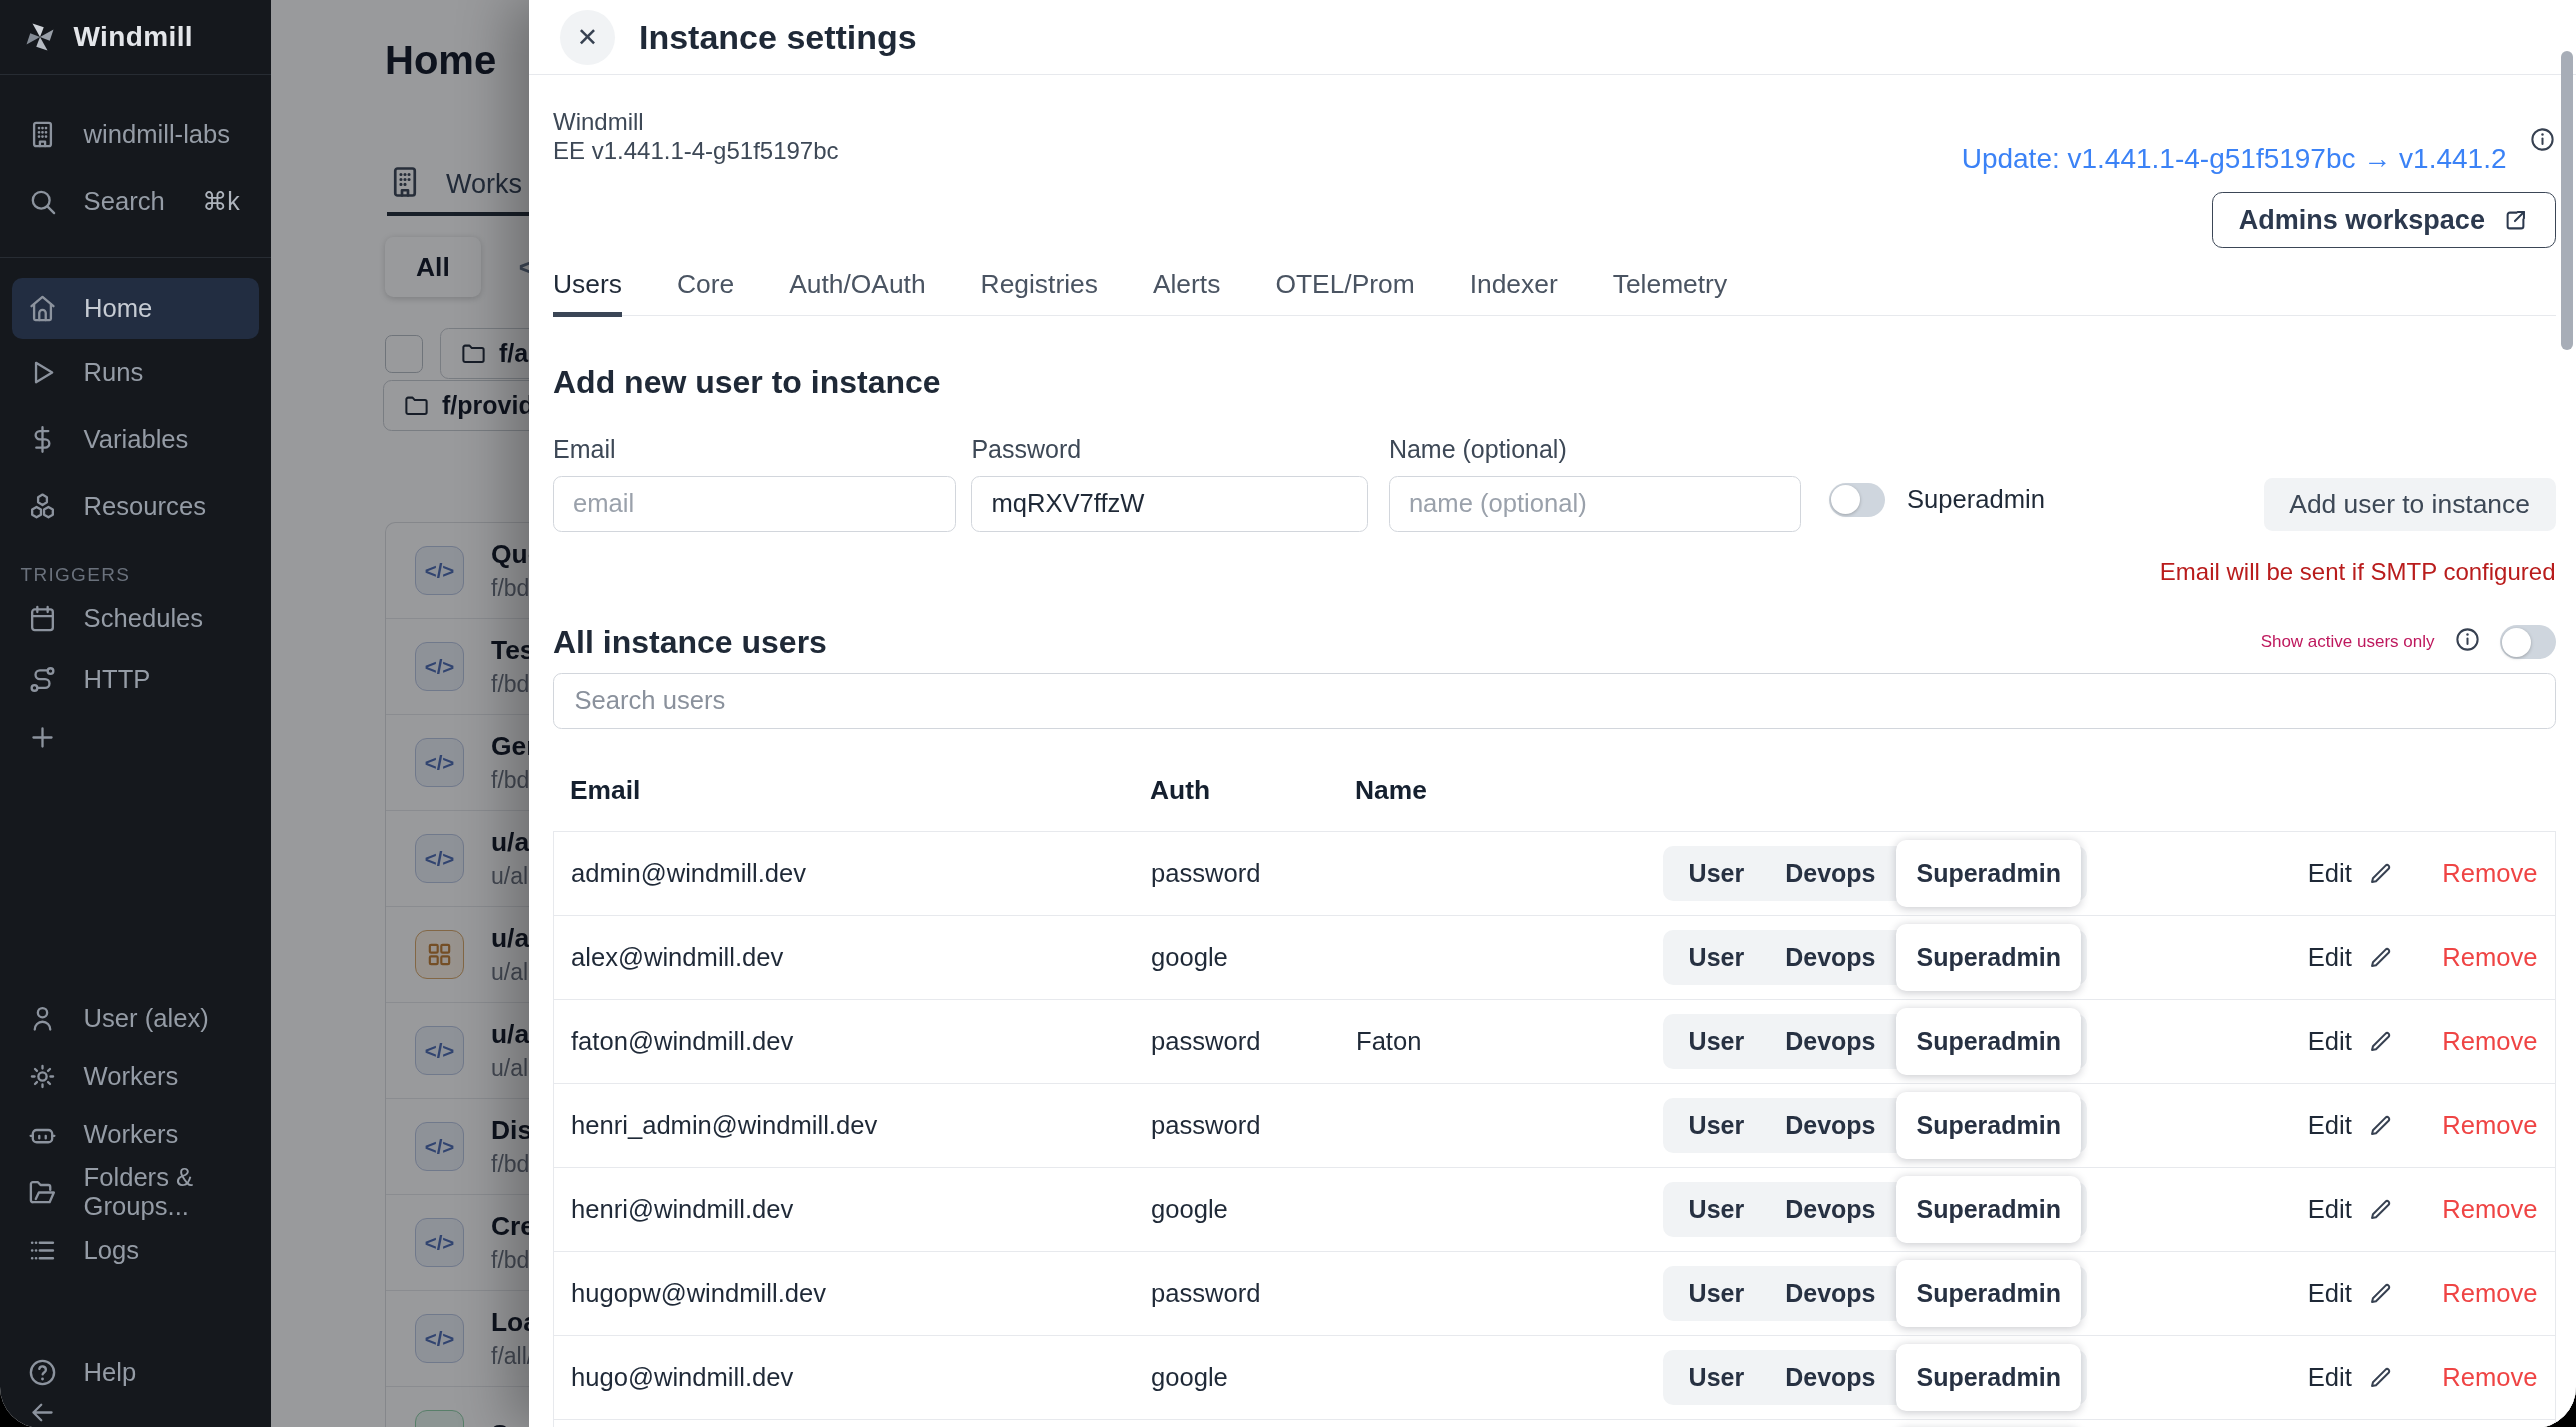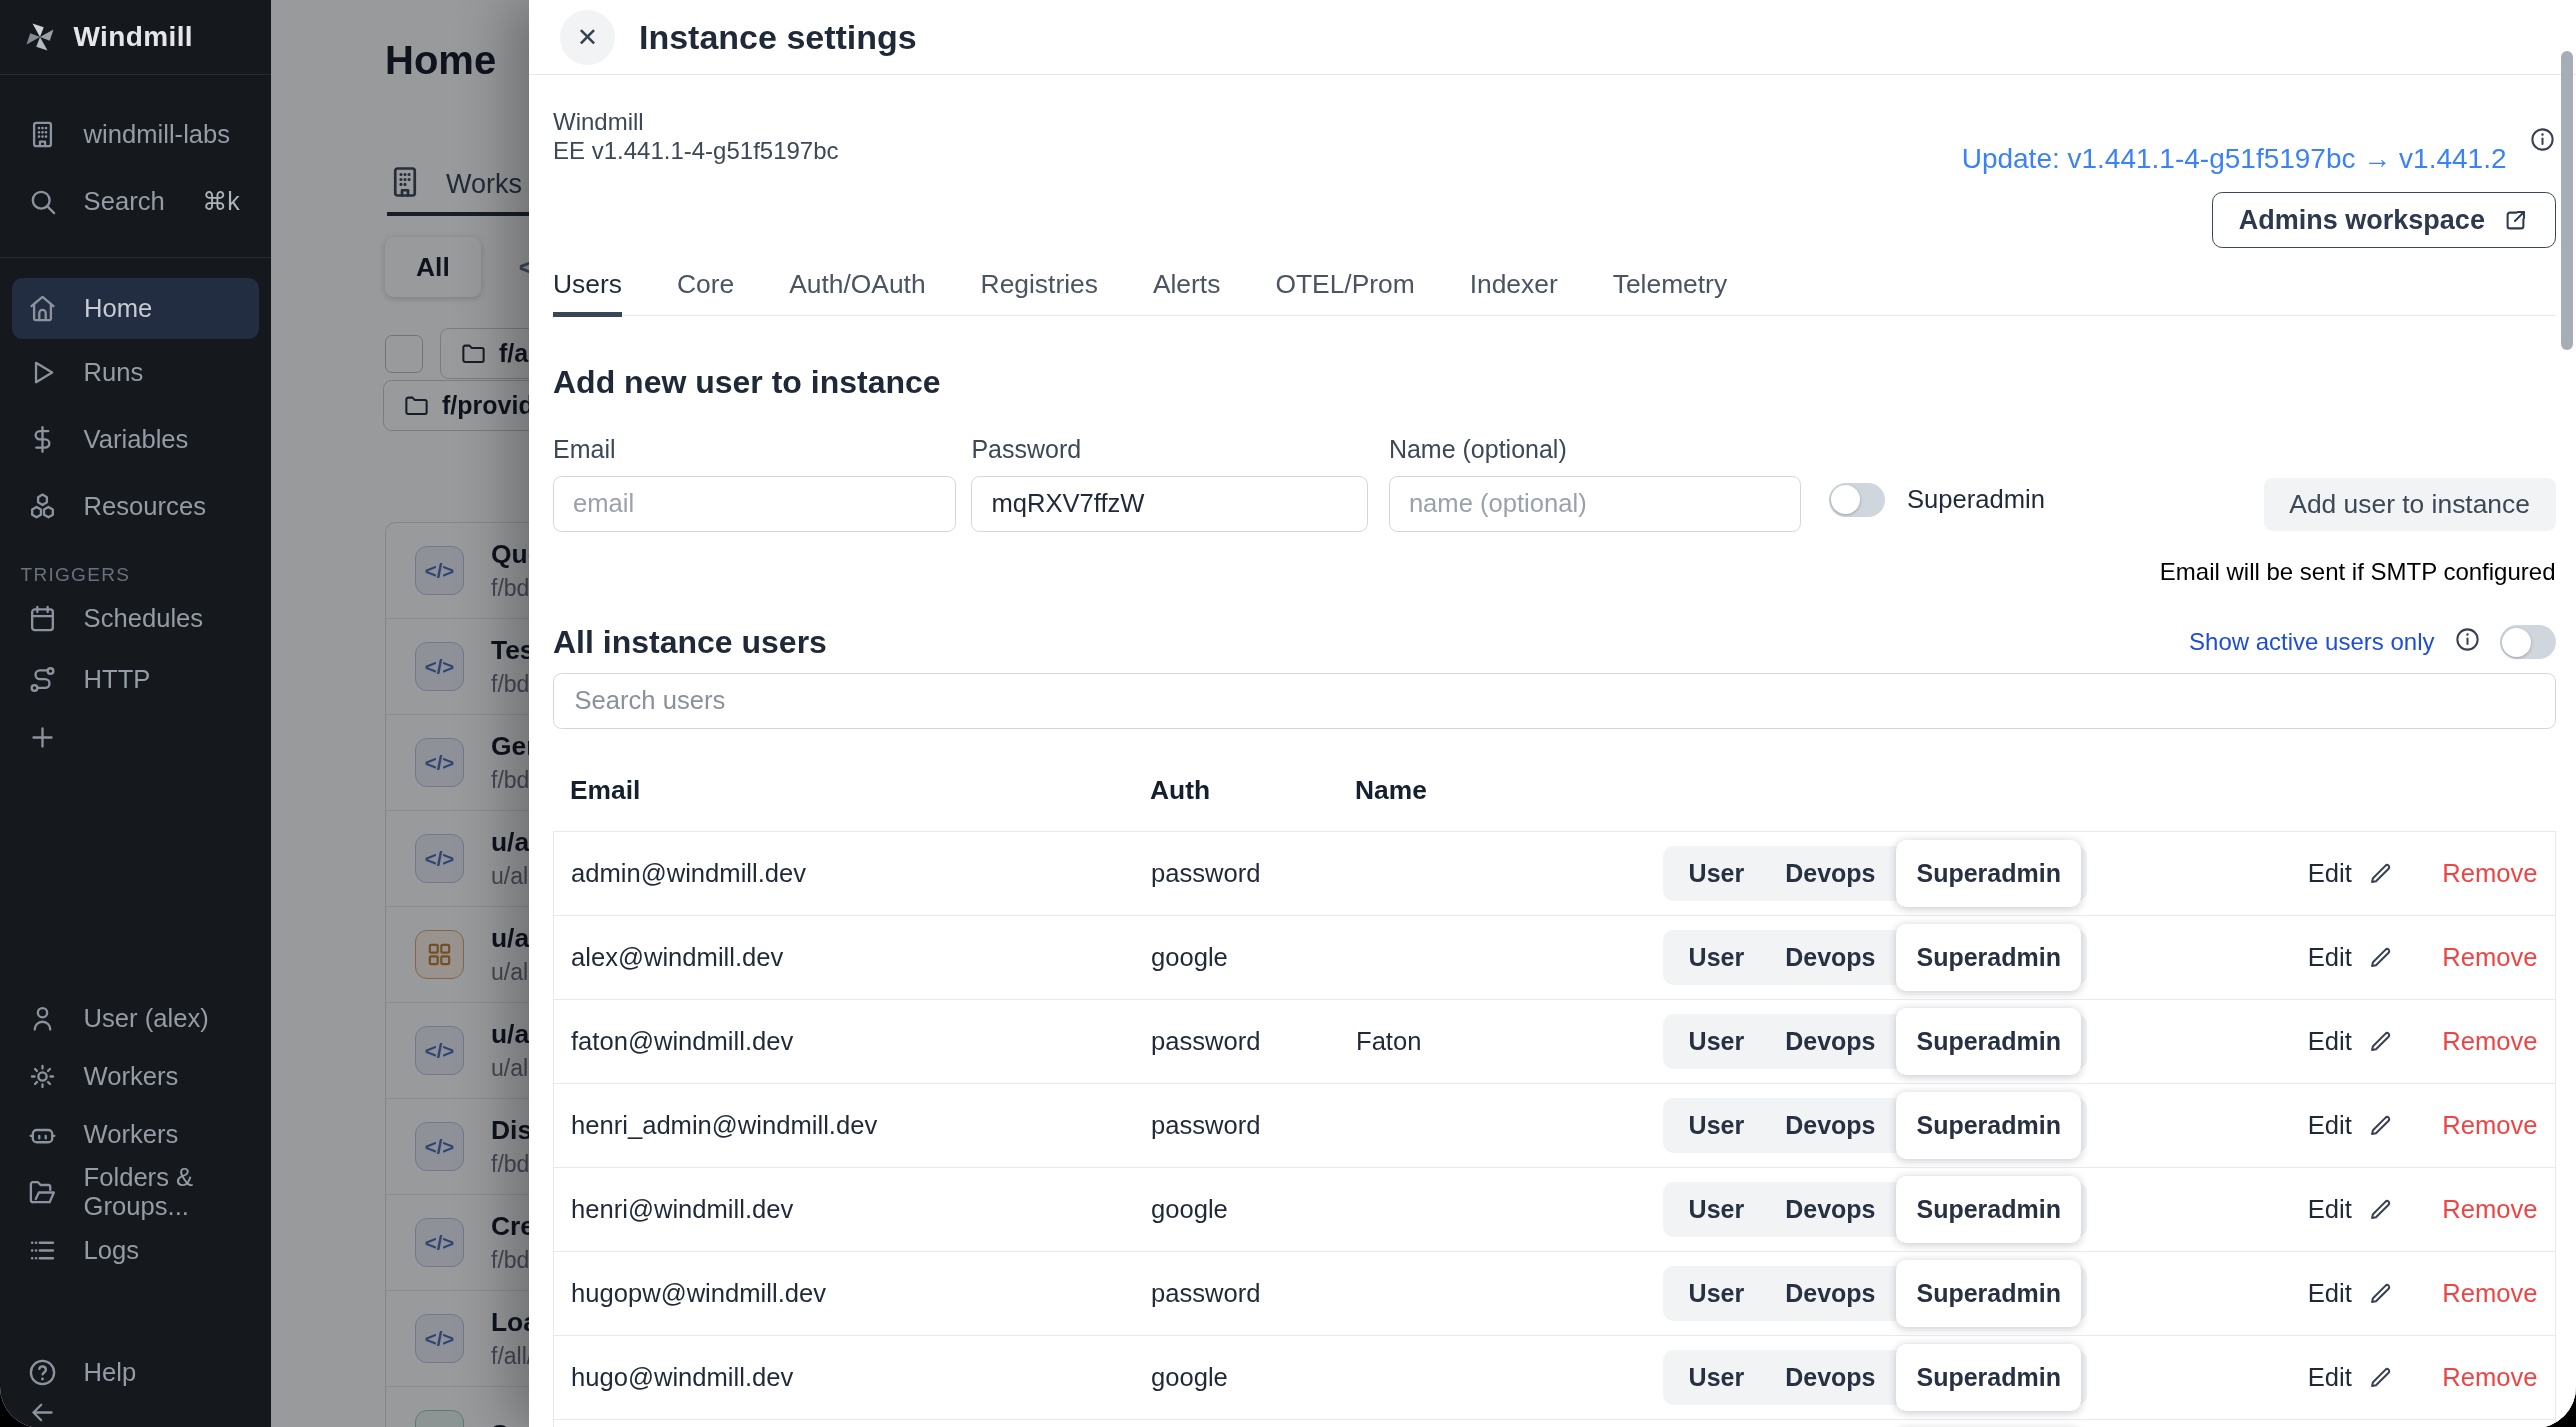--- a/index.html
+++ b/index.html
@@ -92,25 +92,25 @@
   .f-pass  { width:397px; margin-right:20.5px; }
   .f-name  { width:412px; }
   .toggle-block { display:flex; align-items:center; gap:22px; margin-left:28px; padding-top:48px; }
   .toggle { width:56px; height:34px; border-radius:17px; background:#cfd6de; position:relative; cursor:pointer; flex:0 0 auto; }
   .toggle .knob { position:absolute; left:2.6px; top:2.6px; width:29px; height:29px; border-radius:50%; background:#fff;
                   box-shadow:0 0.9px 3.4px rgba(0,0,0,.25); }
   .toggle-label { font-size:25.6px; color:#1f2937; }
   .form-right { margin-left:auto; display:flex; flex-direction:column; align-items:flex-end; padding-top:43px; }
   .add-user-btn { height:53px; padding:0 25.6px; background:#f1f3f5; border:none; border-radius:8.5px;
                   font-size:26.4px; font-weight:500; color:#3d4856; cursor:pointer; font-family:"Liberation Sans", sans-serif; }
-  .smtp-note { margin-top:27px; font-size:24px; color:#000000;text-align:center; }
+  .smtp-note { margin-top:27px; font-size:24px; color:#b91c1c;text-align:center; }
 
   .users-row { margin-top:38px; display:flex; align-items:center; justify-content:space-between; }
   .show-active { display:flex; align-items:center; gap:19px; }
-  .show-active span { font-size:24px; color:#1d4ed8;text-align:right; }
+  .show-active span { font-size:17px; color:#be185d;text-align:right; }
   .search-input { margin-top:12px; width:100%; height:56px; border:1.7px solid #d2d6dc; border-radius:8.5px;
                   font-size:25.6px; padding:0 20.5px; color:#1f2937; outline:none; font-family:"Liberation Sans", sans-serif; }
   .search-input::placeholder { color:#8a919c; }
 
   .table { margin-top:46px; }
   .t-grid { display:grid; grid-template-columns:580px 205px 307px 1fr; align-items:center; }
   .t-head { padding:0 0 25.6px 17px; font-size:26.4px; font-weight:bold; color:#15202f; }
   .t-body { border:1.7px solid #e7e9ed; border-bottom:none; }
   .t-row { height:84px; border-bottom:1.7px solid #e7e9ed; padding-left:17px; font-size:25.6px; color:#1f2937; }
   .t-cell { overflow:hidden; white-space:nowrap; }

